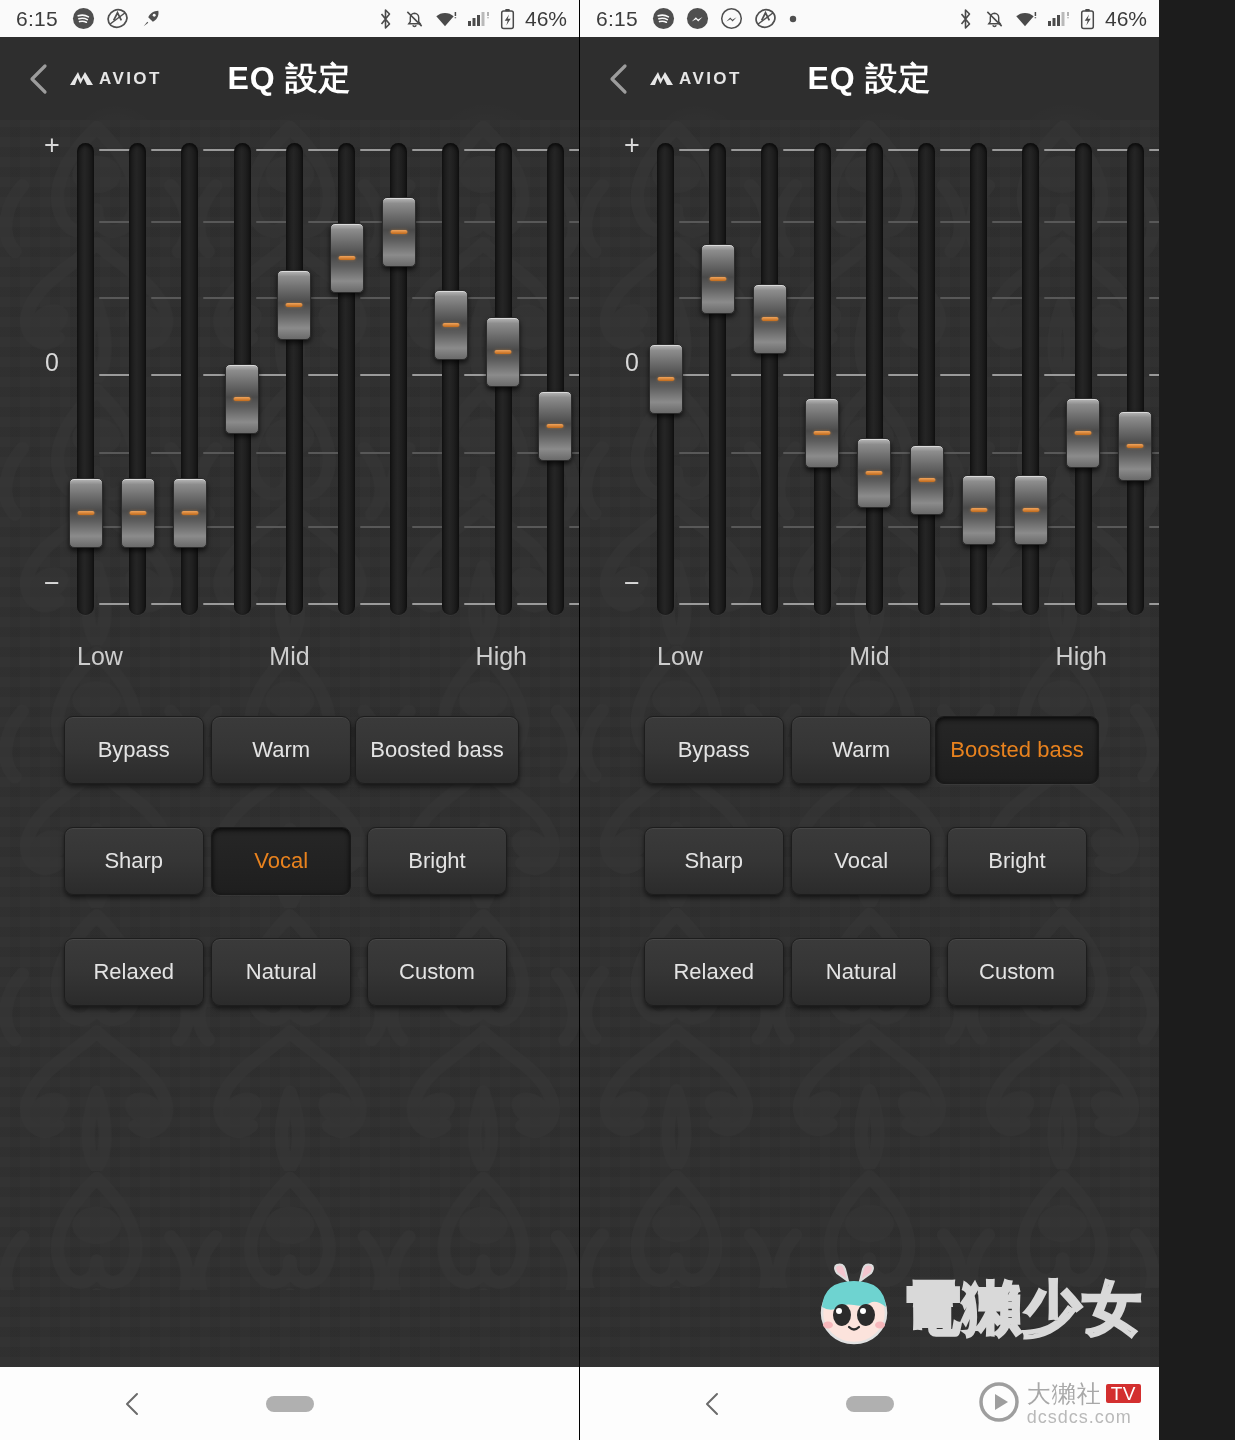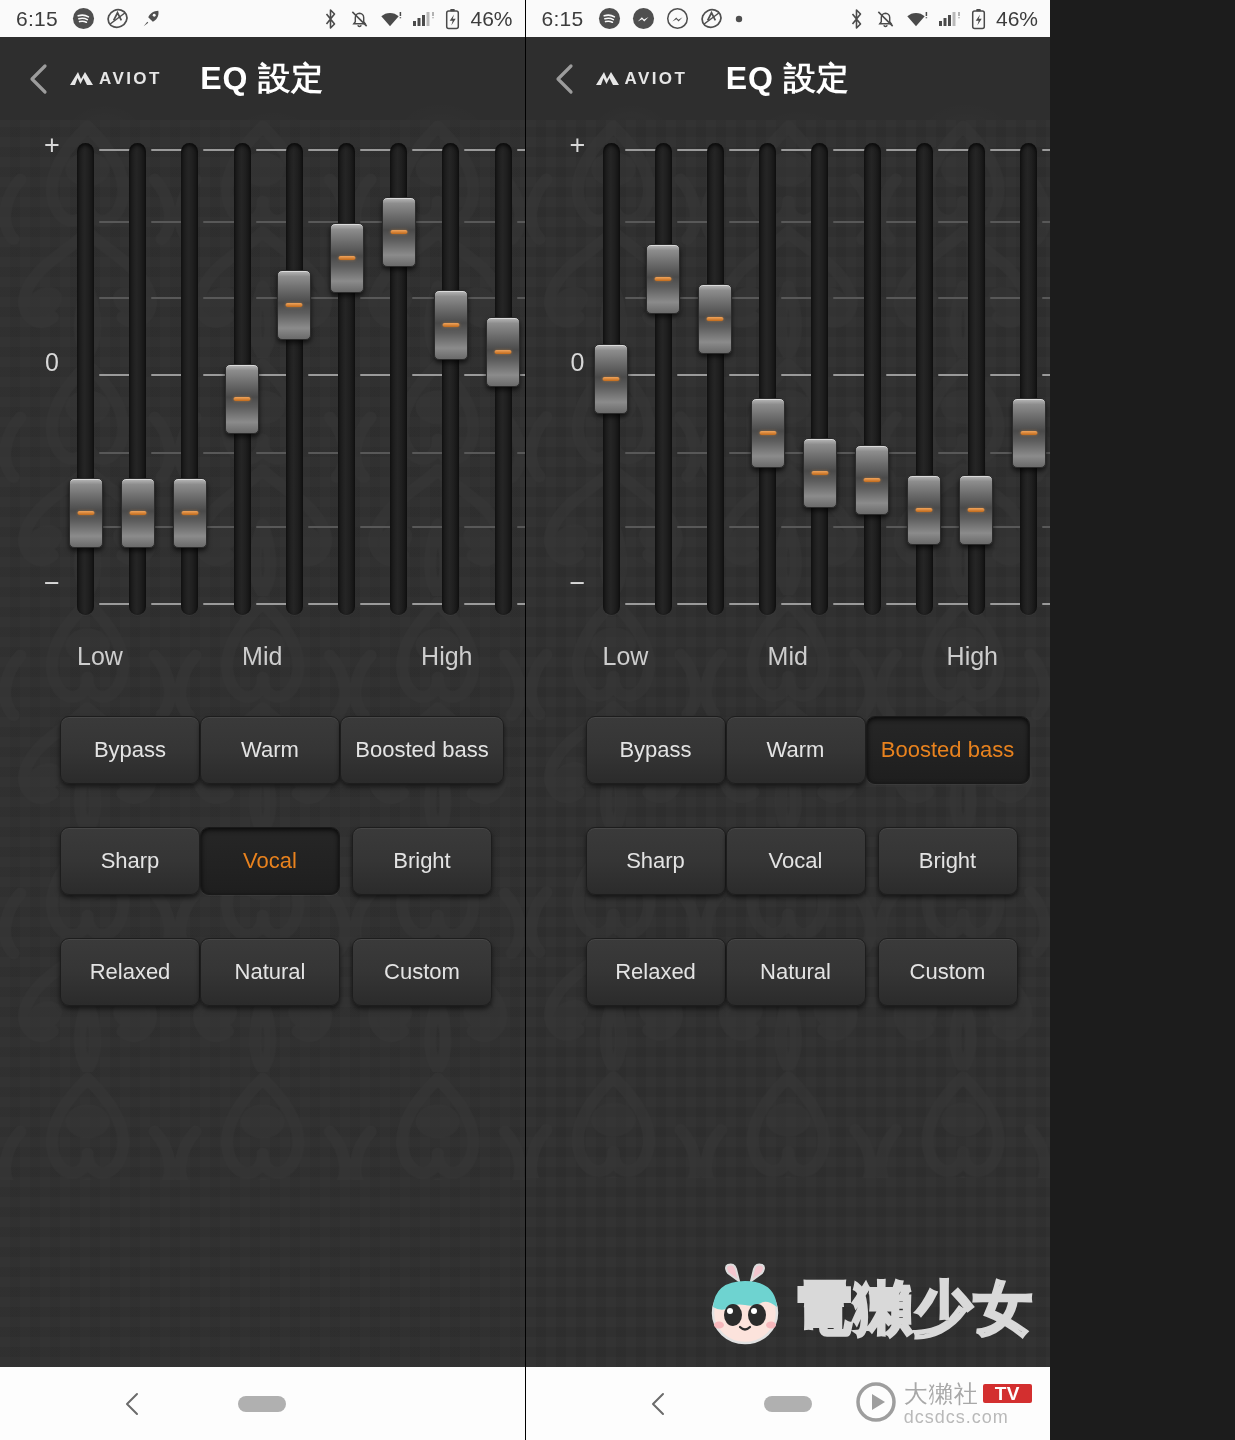--- a/index.html
+++ b/index.html
@@ -1,19 +1,19 @@
 <!DOCTYPE html>
 <html><head>
 <meta charset="utf-8">
 <style>
   * { margin:0; padding:0; box-sizing:border-box; }
   html,body { width:1235px; height:1440px; background:#1c1c1c;
               font-family:"Liberation Sans", sans-serif; overflow:hidden; }
 
-  .screens { display:flex; width:1050px; height:1440px; }
+  .screens { display:flex; width:1159px; height:1440px; }
   .panel { position:relative; width:617px; height:1440px; overflow:hidden;
            background:#2b2b2b; }
   .panel.right { width:618px; border-left:1px solid #000; }
 
   
   .statusbar { position:relative; height:37px; background:#fafafa;
                display:flex; align-items:center; padding:0 12px 0 16px;
                color:#4a4a4a; }
   .sb-time { font-size:21px; letter-spacing:.3px; color:#3c3c3c; }
   .sb-left-icons { display:flex; align-items:center; gap:11px; margin-left:14px; }
@@ -115,22 +115,22 @@
   .navbar { position:relative; height:73px; background:#fdfdfd;
             display:flex; align-items:center; }
   .nav-back { position:absolute; left:118px; width:30px; height:30px; }
   .nav-pill { position:absolute; left:50%; transform:translateX(-50%);
               width:48px; height:16px; border-radius:8px; background:#b0b0b0; }
   .nav-tv { position:absolute; right:18px; display:flex; align-items:center; gap:7px; }
   .tv-dom { display:flex; flex-direction:column; line-height:1; }
   .tv-top { display:flex; align-items:center; gap:4px; }
   .tv-cn { font-size:24px; font-weight:normal; color:#a8a8a8;
            font-family:"DejaVu Sans", sans-serif; letter-spacing:1px; }
-  .tv-badge { background:#d32f2f; color:#fff; font-size:19px; font-weight:bold;
-              padding:0 12px; border-radius:2px; letter-spacing:.5px; }
+  .tv-badge { background:#d32f2f; color:#fff; font-size:19px; font-weight:normal;
+              padding:0 5px; border-radius:2px; letter-spacing:.5px; }
   .tv-url { font-size:18px; color:#b9b9b9; letter-spacing:1px;
             font-family:"Liberation Sans", sans-serif; margin-top:2px; }
 </style>
 </head>
 <body>
 
 <div class="screens">
 
   <div class="panel left">
 

